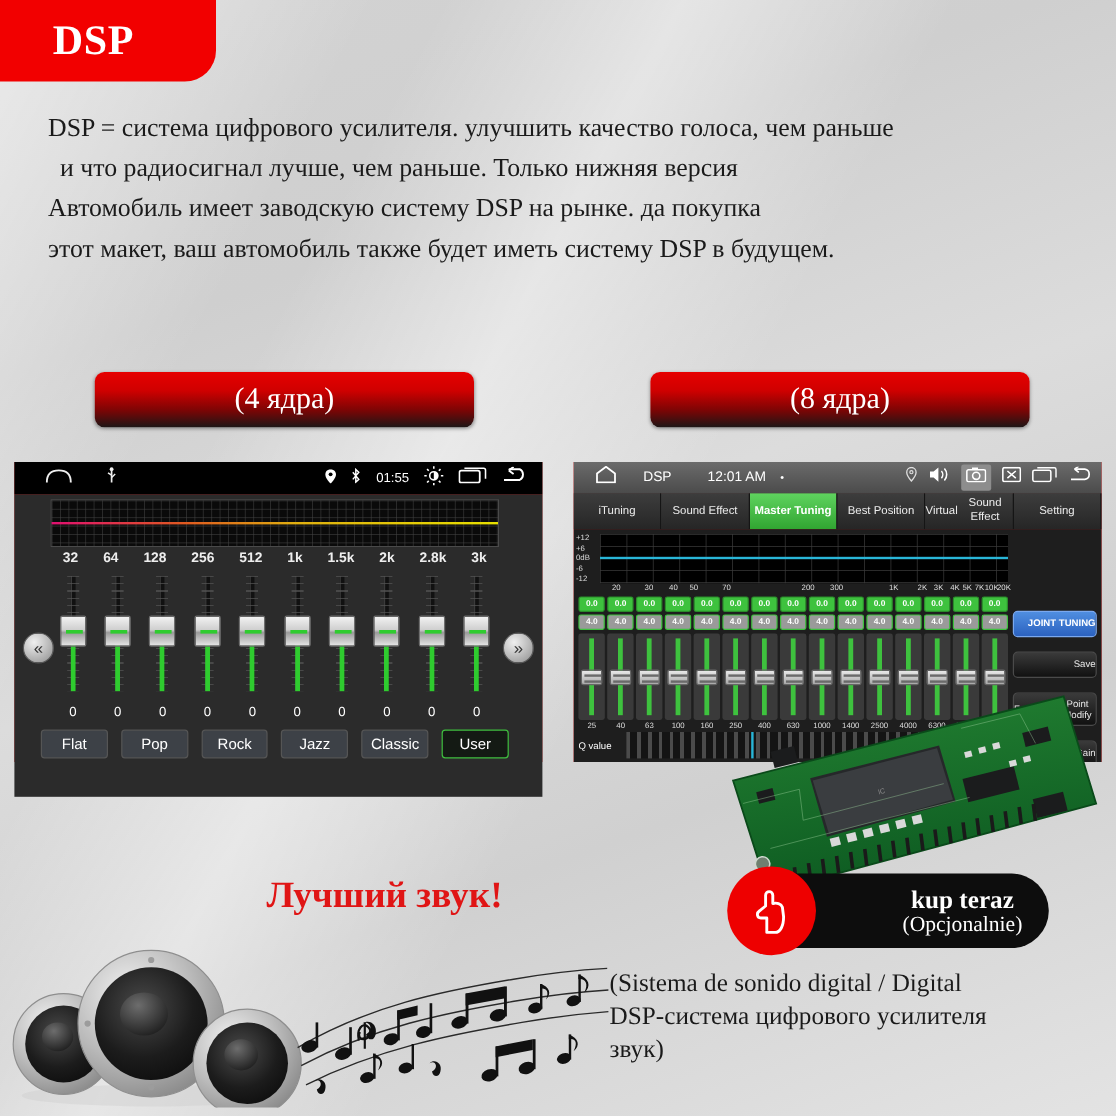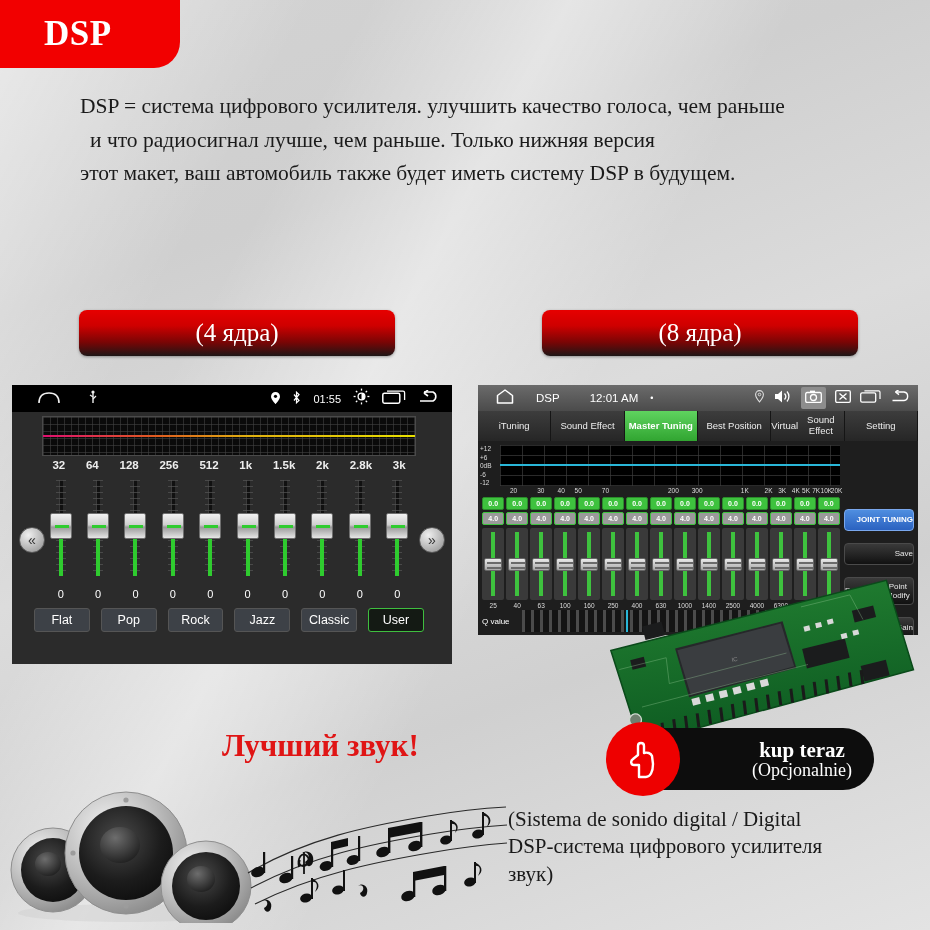--- a/index.html
+++ b/index.html
@@ -25,21 +25,21 @@
     color:#fff; font-family:"Liberation Serif", serif;
     font-size:35px; font-weight:bold; letter-spacing:0.5px;
   }
 
   
   .intro {
     position:absolute; left:40px; top:96px; width:890px;
     font-family:"Liberation Serif", serif;
     font-size:21.5px; color:#1a1a1a; line-height:1.0;
   }
-  .intro .ln { display:block; white-space:nowrap; margin-bottom:12px;margin-left:40px; }
+  .intro .ln { display:block; white-space:nowrap; margin-bottom:12px; }
   .intro .ln.i1 { padding-left:10px; }
 
   
   .btn-row { position:absolute; left:0; top:310px; width:930px; height:48px; }
   .redbtn {
     position:absolute; height:46px; border-radius:8px;
     background:linear-gradient(to bottom, #e60000 0%, #cf0000 34%, #7a0505 70%, #1d1616 100%);
     display:flex; align-items:center; justify-content:center;
     box-shadow:0 1px 3px rgba(0,0,0,0.35);
   }
@@ -240,20 +240,21 @@
 </head>
 <body>
 
 <div class="dsp-tab">
   <div class="dsp-tab-label">DSP</div>
 </div>
 
 <div class="intro">
   <span class="ln i0">DSP = система цифрового усилителя. улучшить качество голоса, чем раньше</span>
   <span class="ln i1">и что радиосигнал лучше, чем раньше. Только нижняя версия</span>
+  <span class="ln i2">Автомобиль имеет заводскую систему DSP на рынке. да покупка</span>
   <span class="ln i3">этот макет, ваш автомобиль также будет иметь систему DSP в будущем.</span>
 </div>
 
 <div class="btn-row">
   <div class="redbtn left">
     <span>(4 ядра)</span>
   </div>
   <div class="redbtn right">
     <span>(8 ядра)</span>
   </div>

